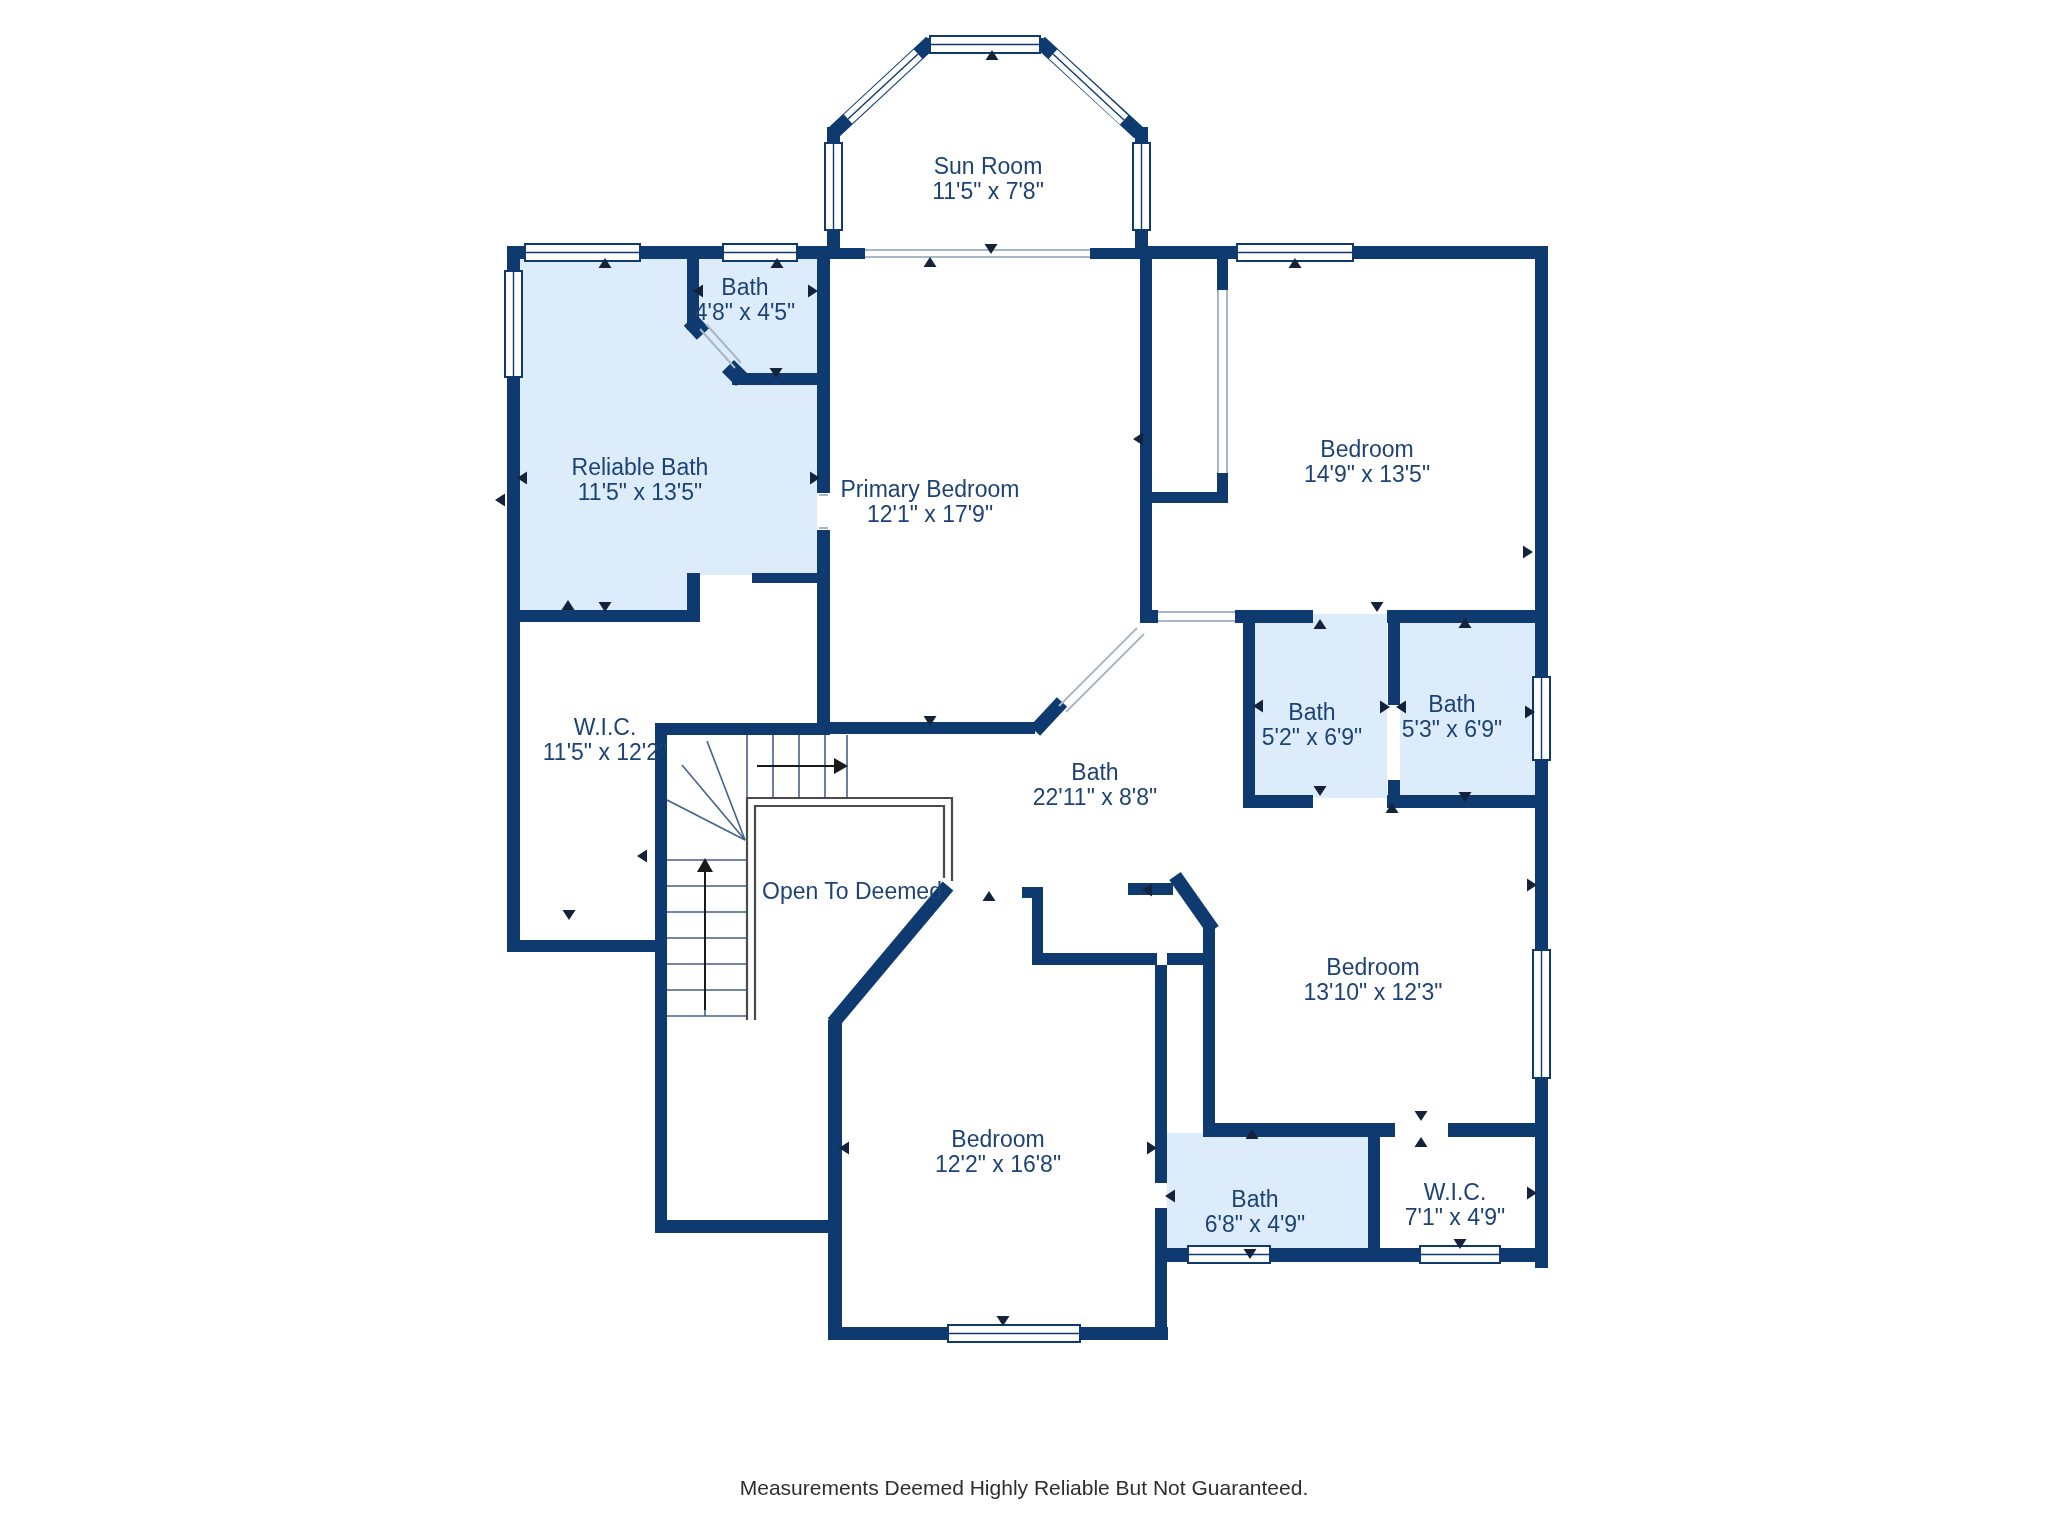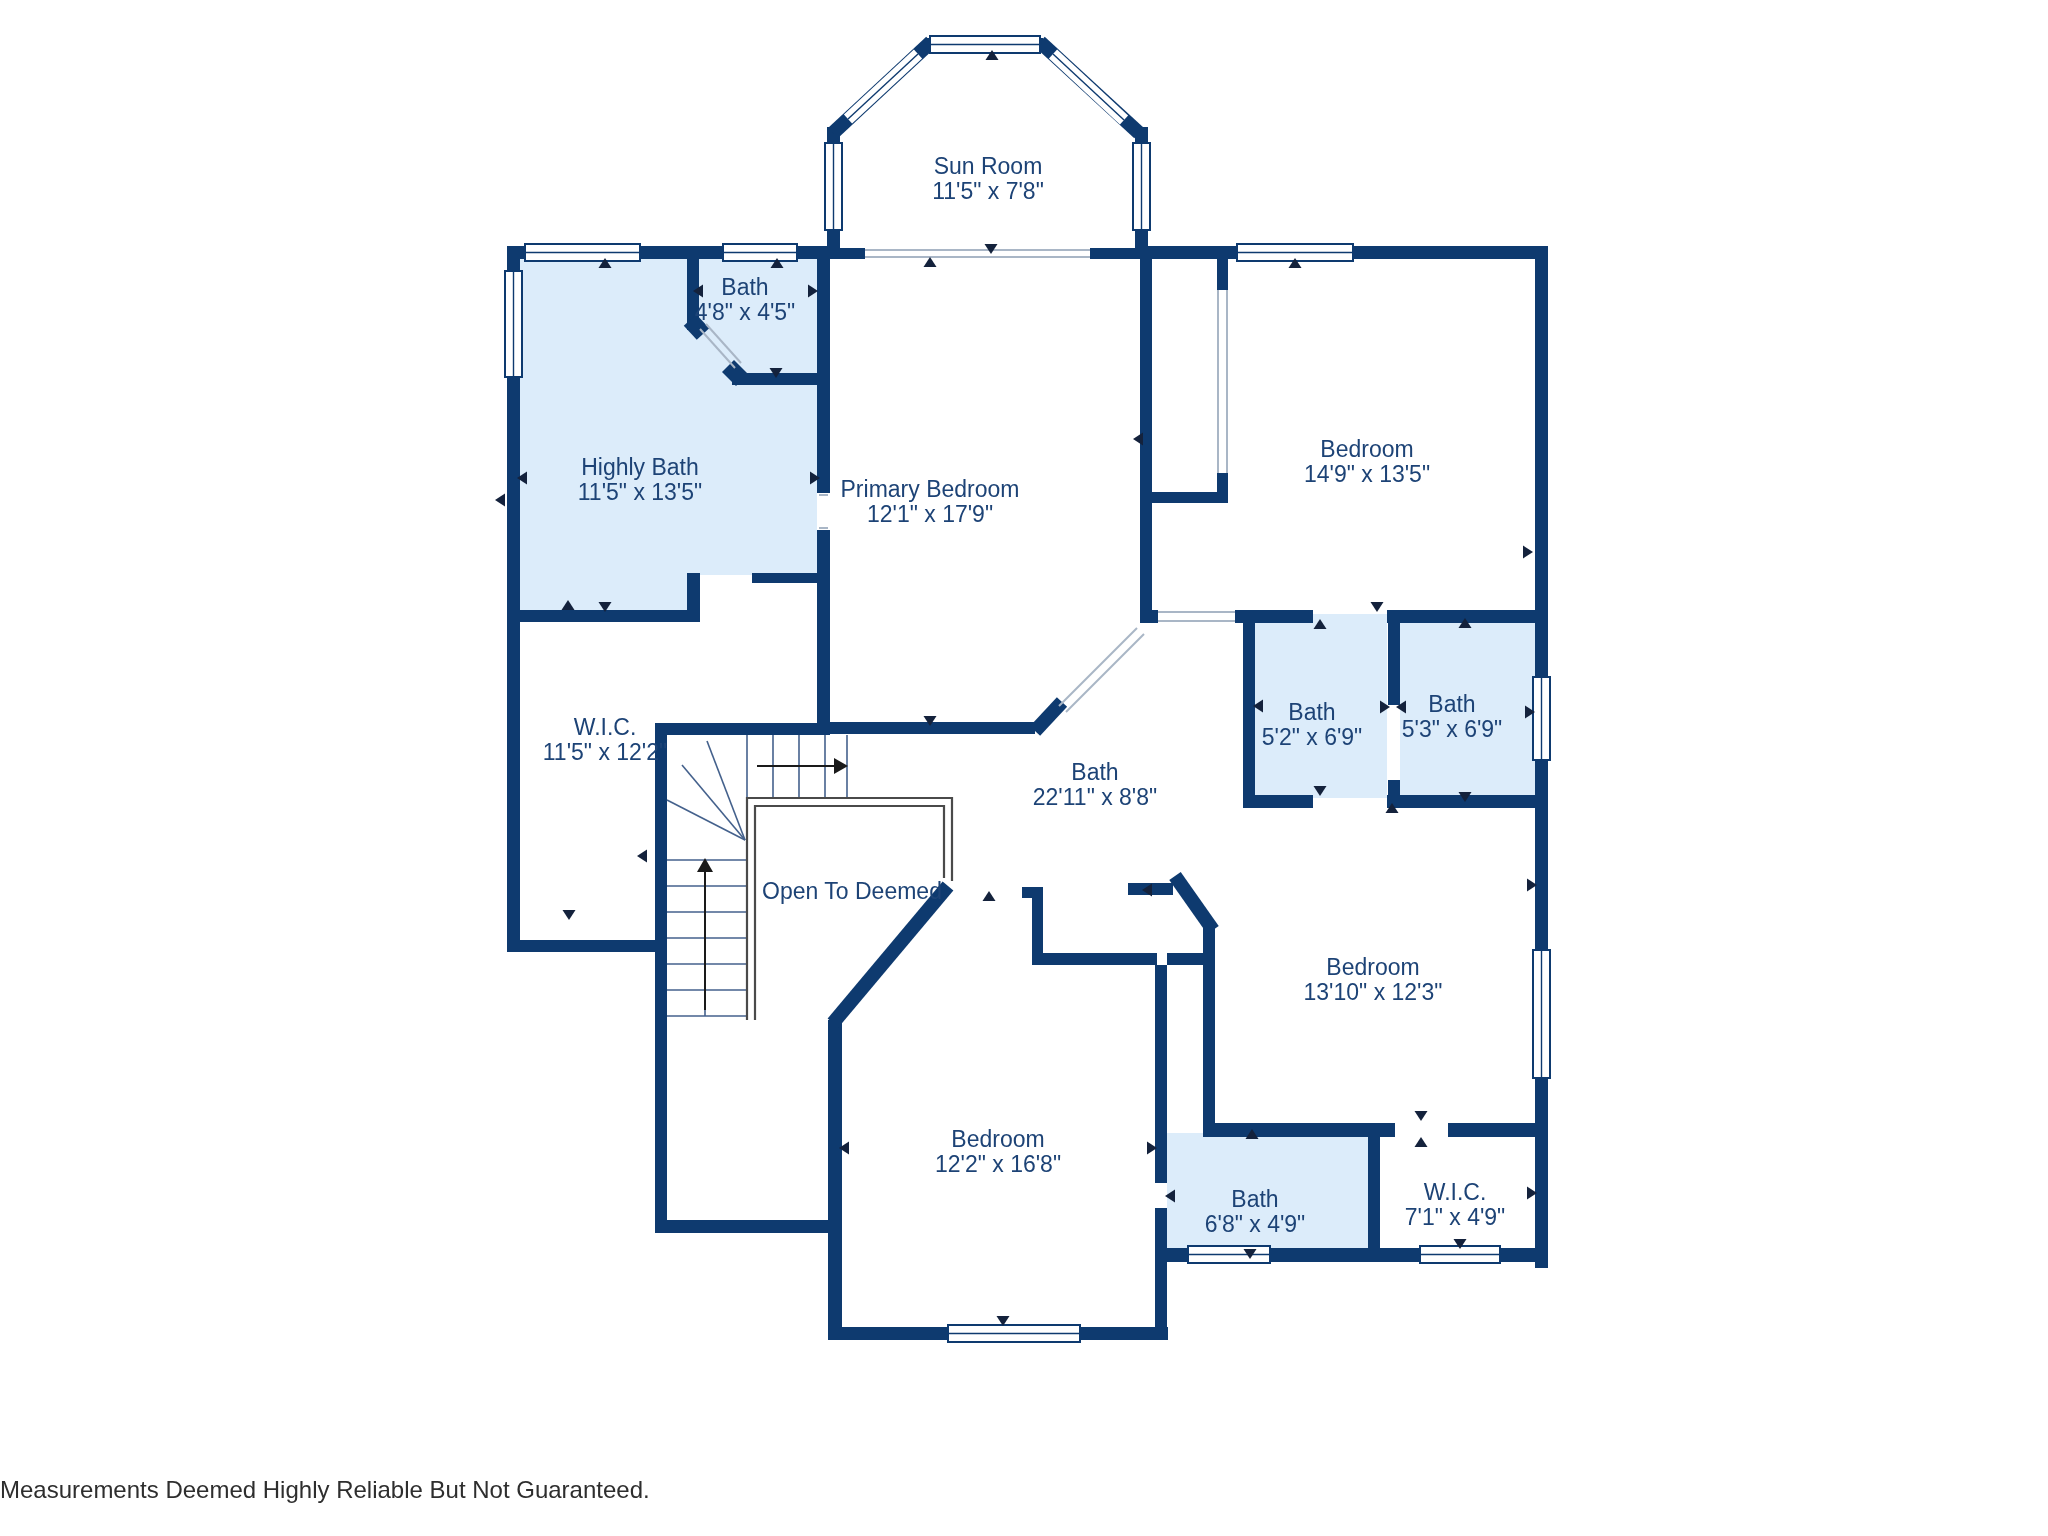--- a/index.html
+++ b/index.html
@@ -2,22 +2,22 @@
 <html><head>
 <meta charset="utf-8">
 <style>
   html,body{margin:0;padding:0;background:#ffffff;}
   .stage{position:relative;width:2048px;height:1536px;background:#ffffff;overflow:hidden;
          font-family:"Liberation Sans",sans-serif;}
   .stage svg{position:absolute;left:0;top:0;}
   .room-label{position:absolute;transform:translate(-50%,-50%);text-align:center;
               color:#1d4376;font-size:23px;line-height:25px;white-space:nowrap;}
   .room-label .dims:empty{display:none;}
-  .footer{position:absolute;left:0;top:1476px;width:100%;
-          color:#2e2e2e;font-size:24px;}
+  .footer{position:absolute;left:0;top:1476px;width:100%;text-align:center;
+          color:#2e2e2e;font-size:21px;}
 </style>
 </head>
 <body>
 
 <div class="stage">
 
 <svg width="2048" height="1536" viewBox="0 0 2048 1536">
   <defs>
     <path id="tu" d="M0,-5 L6.5,5 L-6.5,5 Z"></path>
     <path id="td" d="M0,5 L6.5,-5 L-6.5,-5 Z"></path>
@@ -233,21 +233,21 @@
 
   <div class="room-label" style="left:988px;top:179px">
     <div class="name">Sun Room</div>
       <div class="dims">11'5" x 7'8"</div>
     </div>
   <div class="room-label" style="left:745px;top:300px">
     <div class="name">Bath</div>
       <div class="dims">4'8" x 4'5"</div>
     </div>
   <div class="room-label" style="left:640px;top:480px">
-    <div class="name">Highly Bath</div>
+    <div class="name">Reliable Bath</div>
       <div class="dims">11'5" x 13'5"</div>
     </div>
   <div class="room-label" style="left:930px;top:502px">
     <div class="name">Primary Bedroom</div>
       <div class="dims">12'1" x 17'9"</div>
     </div>
   <div class="room-label" style="left:1367px;top:462px">
     <div class="name">Bedroom</div>
       <div class="dims">14'9" x 13'5"</div>
     </div>

